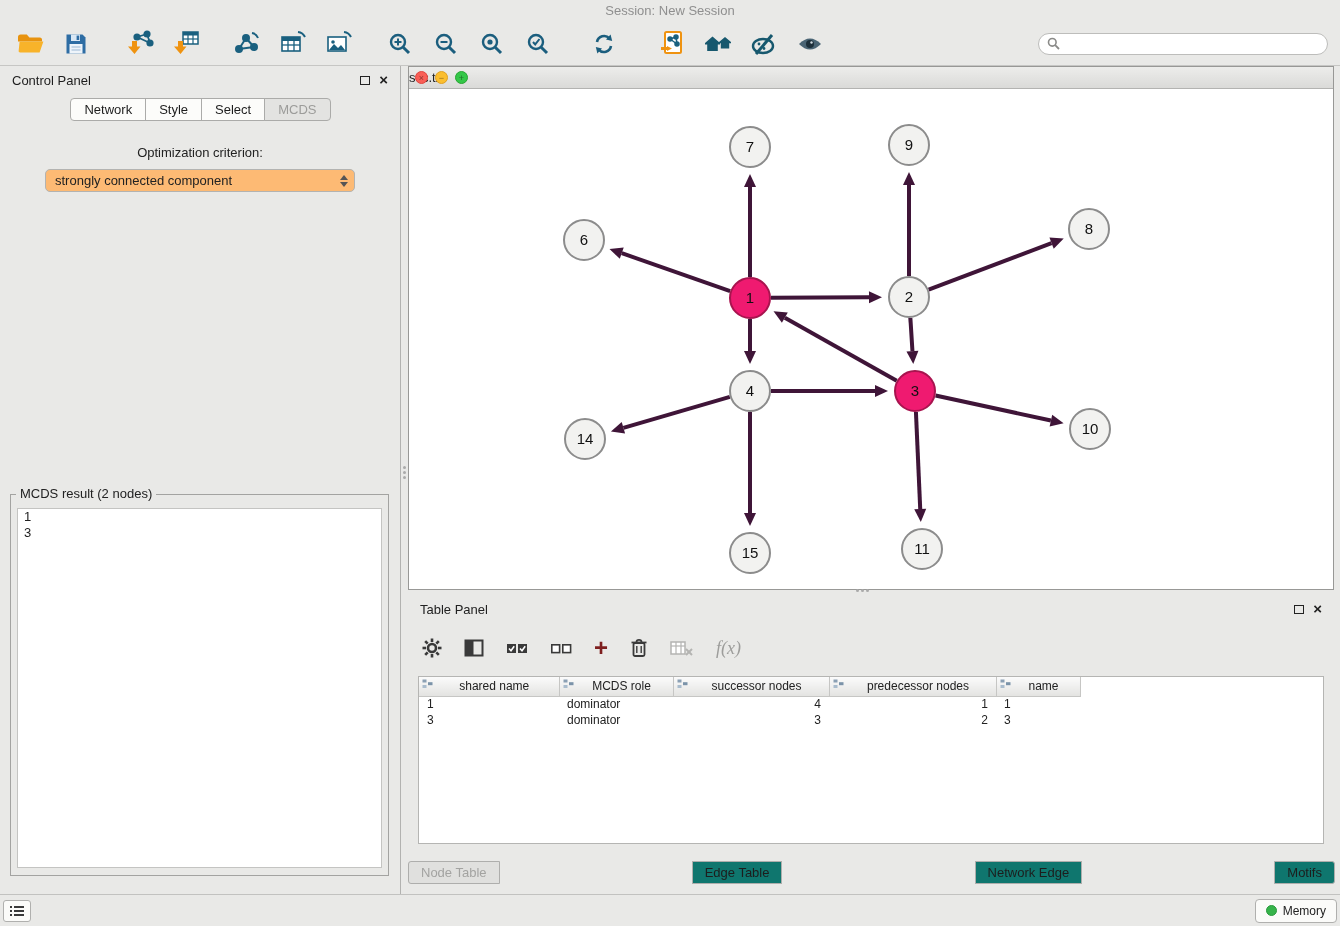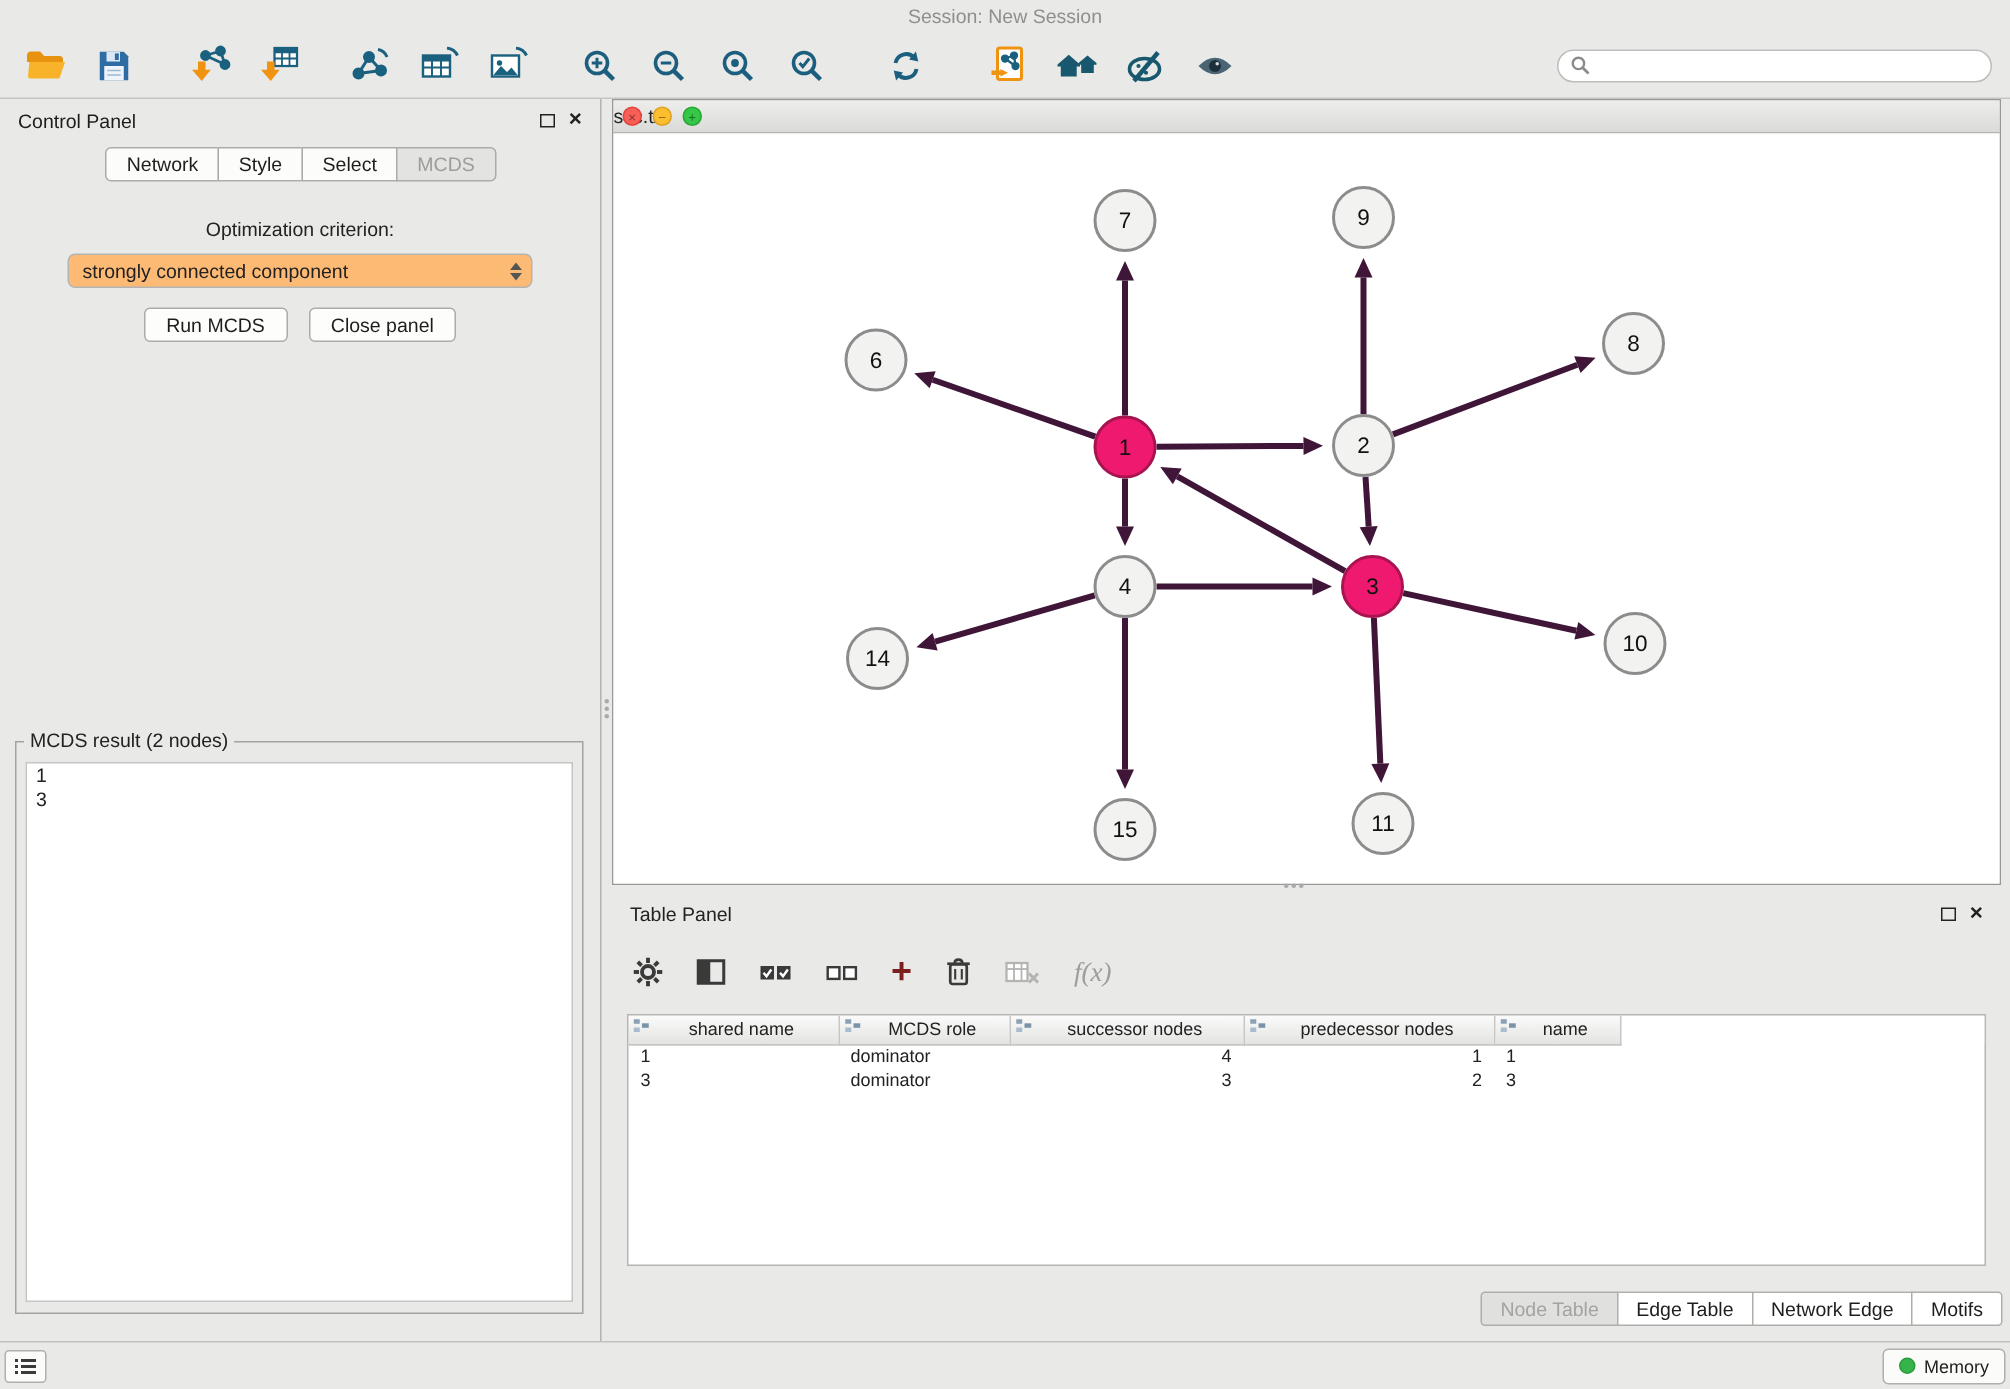--- a/index.html
+++ b/index.html
@@ -66,22 +66,22 @@
   .tico { display:flex; align-items:center; justify-content:center; }
   .plus-glyph { font-size:24px; font-weight:700; color:#7e1f1f; line-height:20px; }
   .fx-glyph { font-family:Liberation Serif, serif; font-style:italic; color:#9d9d9b; font-size:18px; }
   .table-wrap { position:absolute; left:10px; right:10px; top:80px; height:168px; background:#fff; border:1px solid #b5b5b3; overflow:hidden; }
   table { border-collapse:collapse; width:100%; table-layout:fixed; font-size:12px; }
   th { height:19px; background:linear-gradient(#fbfbfb,#e3e3e1); border-right:1px solid #c6c6c4; border-bottom:1px solid #c6c6c4; font-weight:normal; padding:0 3px; white-space:nowrap; overflow:hidden; }
   th .th-inner { display:flex; align-items:center; }
   th .th-label { flex:1; text-align:center; }
   th.filler { background:#fff; border-right:none; border-bottom:none; }
   td { height:16px; padding:0 8px; white-space:nowrap; overflow:hidden; }
-  .tp-tabs { position:absolute; left:0; right:0; bottom:10px; display:flex; justify-content:flex-end; }
-  .tp-tab { border:1px solid #aeaeac; background:#ffffff; padding:3px 12px; font-size:13px; margin-right:-1px; color:#1d1d1d; }
+  .tp-tabs { position:absolute; left:0; right:0; bottom:10px; display:flex; justify-content:space-between; }
+  .tp-tab { border:1px solid #aeaeac; background:#0f766e; padding:3px 12px; font-size:13px; margin-right:-1px; color:#1d1d1d; }
   .tp-tab:first-child { border-radius:3px 0 0 3px; }
   .tp-tab:last-child { border-radius:0 3px 3px 0; }
   .tp-tab.active { background:#e0e0de; color:#a3a3a1; }
   
   .status-bar { position:absolute; left:0; top:894px; width:100%; height:32px; border-top:1px solid #c2c2c0; background:#e9e9e7; display:flex; align-items:center; padding:0 3px; }
   .list-btn { width:28px; height:22px; background:#fbfbf9; border:1px solid #b0b0ae; border-radius:3px; display:flex; align-items:center; justify-content:center; }
   .memory-btn { margin-left:auto; height:24px; background:#fbfbf9; border:1px solid #b0b0ae; border-radius:4px; display:flex; align-items:center; gap:6px; padding:0 10px; font-size:12px; }
   .mem-dot { width:11px; height:11px; border-radius:50%; background:#36b44a; border:1px solid #2b9a3d; }
 </style>
 </head>
@@ -277,24 +277,20 @@
       <div class="cp-tab">Select</div>
       <div class="cp-tab active">MCDS</div>
     </div>
   <div class="opt-label">Optimization criterion:</div>
   <div class="dropdown">
     <span>strongly connected component</span>
     <span class="dd-arrows">
         <i class="dd-up"></i>
         <i class="dd-down"></i>
       </span>
-  </div>
-  <div class="cp-buttons">
-    <button class="btn">Run MCDS</button>
-    <button class="btn">Close panel</button>
   </div>
   <div class="mcds-group">
     <span class="mcds-legend">MCDS result (2 nodes)</span>
     <div class="mcds-list">
         <div class="result-item">1</div>
         <div class="result-item">3</div>
       </div>
   </div>
 </div>
 

